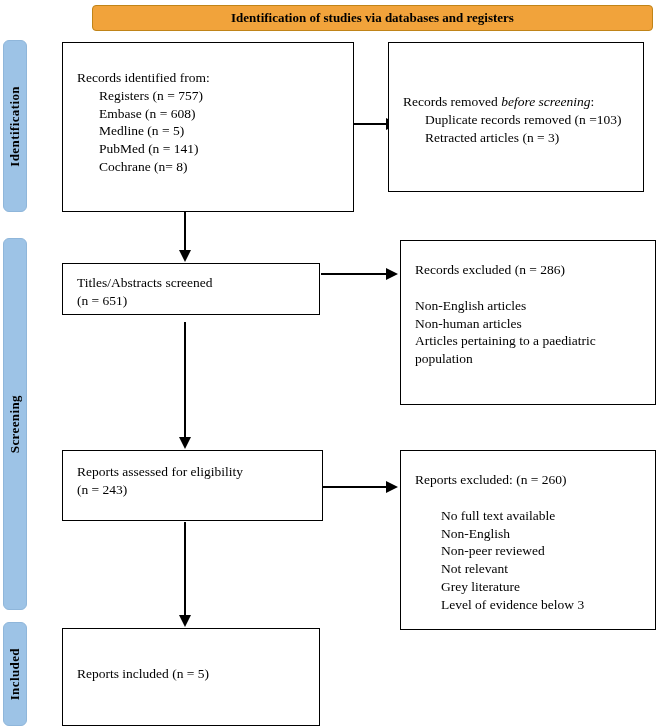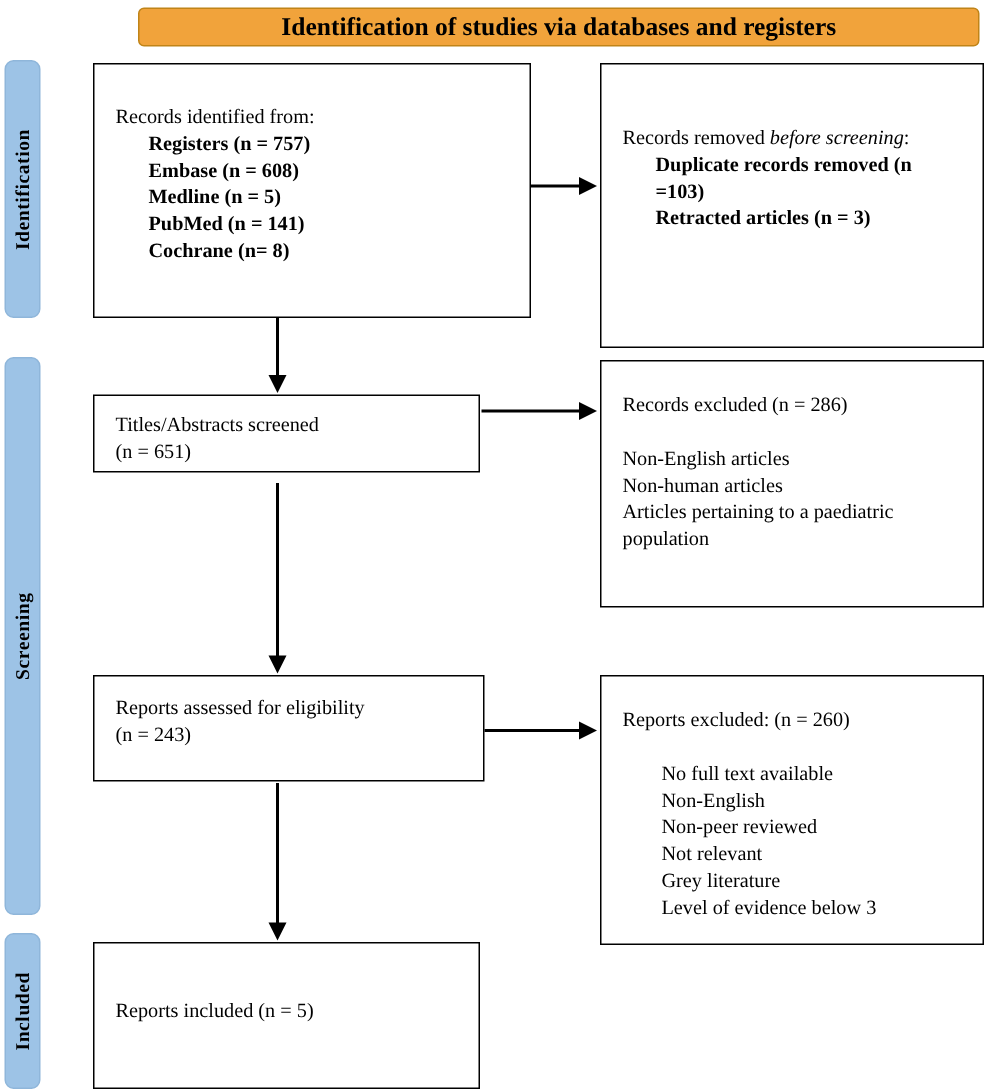--- a/index.html
+++ b/index.html
@@ -5,46 +5,46 @@
   html,body{margin:0;padding:0;background:#fff;}
   #canvas{
     position:relative;width:660px;height:726px;overflow:hidden;
     font-family:"Liberation Serif","DejaVu Serif",serif;
     font-size:13.5px;color:#000;background:#fff;line-height:1.32;
   }
   .banner{
     position:absolute;left:92px;top:5px;width:561px;height:26px;
     background:var(--banner,#F1A33B);border:1px solid #c08418;border-radius:4px;
     display:flex;align-items:center;justify-content:center;
-    font-weight:bold;font-size:17px;box-sizing:border-box;
+    font-weight:bold;font-size:13px;box-sizing:border-box;
   }
   .side-label{
     position:absolute;left:3px;width:24px;box-sizing:border-box;
     background:var(--sidebar,#9DC3E6);border:1px solid #8fb6da;border-radius:6px;
     display:flex;align-items:center;justify-content:center;
     font-weight:bold;font-size:13px;
   }
   .side-label span{
     writing-mode:vertical-rl;transform:rotate(180deg);white-space:nowrap;
     letter-spacing:0.4px;
   }
   #side-identification{top:40px;height:172px;}
   #side-screening{top:238px;height:372px;}
   #side-included{top:622px;height:104px;}
   .box{
     position:absolute;background:#fff;border:1.5px solid #000;box-sizing:border-box;
   }
   #box-records-identified{left:62px;top:42px;width:292px;height:170px;padding:26px 12px 0 14px;}
-  #box-records-removed  {left:400px;top:42px;width:256px;height:190px;padding:40px 12px 0 14px;}
+  #box-records-removed  {left:388px;top:42px;width:256px;height:150px;padding:50px 12px 0 14px;}
   #box-titles-screened  {left:62px;top:263px;width:258px;height:52px;padding:10px 12px 0 14px;}
   #box-records-excluded {left:400px;top:240px;width:256px;height:165px;padding:20px 12px 0 14px;}
   #box-reports-assessed {left:62px;top:450px;width:261px;height:71px;padding:12px 12px 0 14px;}
   #box-reports-excluded {left:400px;top:450px;width:256px;height:180px;padding:20px 12px 0 14px;}
   #box-reports-included {left:62px;top:628px;width:258px;height:98px;padding:36px 12px 0 14px;}
-  .indent{padding-left:22px;font-weight:bold;}
+  .indent{padding-left:22px;}
   .indent-lg{padding-left:26px;}
   .gap{margin-top:18px;}
   .arrows{position:absolute;left:0;top:0;pointer-events:none;}
 </style>
 </head>
 <body>
 
 <div id="canvas">
 
   <svg class="arrows" width="660" height="726" viewBox="0 0 660 726">

